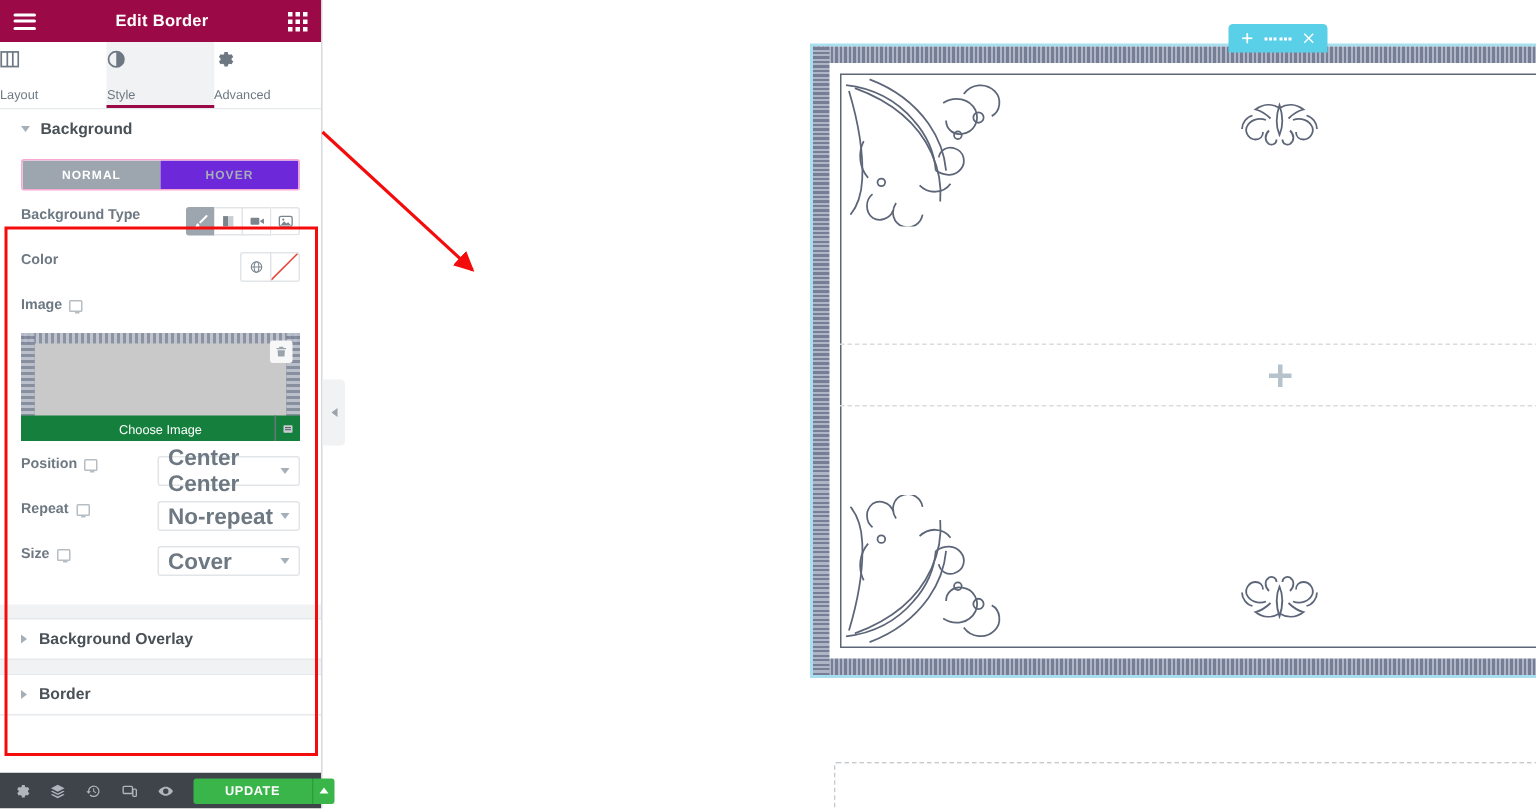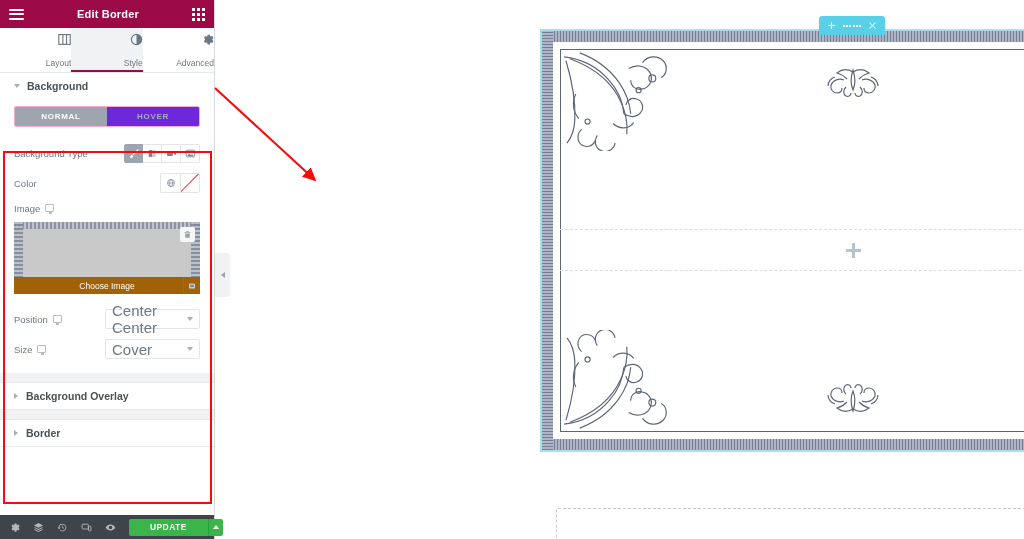--- a/index.html
+++ b/index.html
@@ -21,21 +21,21 @@
     display: flex; align-items: center; justify-content: space-between;
     padding: 0 9px; flex: 0 0 28px;
   }
   .panel-title { font-size: 11px; font-weight: bold; letter-spacing: .2px; }
   .ico-ham { width: 15px; height: 11px; display: flex; flex-direction: column; justify-content: space-between; }
   .ico-ham i { display: block; height: 2px; background: #fff; border-radius: 1px; }
   .ico-grid { display: grid; grid-template-columns: repeat(3, 3px); grid-gap: 2px; }
   .ico-grid i { width: 3px; height: 3px; background: #fff; display: block; }
 
   .tabs { height: 45px; display: flex; background: #fff; border-bottom: 1px solid #e6e9ec; flex: 0 0 45px; }
-  .tab { flex: 1; display: flex; flex-direction: column; align-items: flex-end; justify-content: center;
+  .tab { flex: 1; display: flex; flex-direction: column; align-items: flex-start; justify-content: center;
          gap: 12px; font-size: 8.5px; color: #6d7882; cursor: pointer; position: relative; background: #fff; }
   .tab.active { background: #f1f2f3; color: #6d7882; }
   .tab.active::after { content: ""; position: absolute; bottom: 0; left: 0; right: 0; height: 2px; background: #9b0a46; }
   .tab svg { width: 13px; height: 13px; fill: #6d7882; }
 
   .panel-body { flex: 1; overflow: hidden; background: #fff; position: relative; }
 
   .section-hd {
     height: 26px; display: flex; align-items: center; gap: 7px;
     padding: 0 14px; font-size: 10.5px; font-weight: bold; color: #495157;
@@ -47,21 +47,21 @@
   .red-box { position: absolute; left: 3px; top: 78px; width: 209px; height: 353px;
              border: 2px solid #f40c0c; pointer-events: none; z-index: 9; }
 
   .ctrl-area { padding: 0 14px; }
 
   .seg { display: flex; height: 21px; margin: 7px 0 11px 0; border-radius: 2px; overflow: hidden; border: 1px solid #f9a8d4; }
   .seg > div { flex: 1; display: flex; align-items: center; justify-content: center;
                font-size: 8px; letter-spacing: .7px; font-weight: bold; cursor: pointer; background: #6d28d9; color: #a4afb7; }
   .seg > div.on { background: #9da5ae; color: #fff; }
 
-  .row { display: flex; align-items: center; min-height: 30px; }
+  .row { display: flex; align-items: flex-start; min-height: 30px; font-weight: bold; }
   .row .lbl { font-size: 9.5px; color: #6d7882; display: flex; align-items: center; gap: 5px; flex: 1; }
   .mon { width: 9px; height: 8px; border: 1px solid #b6bec4; border-radius: 1px; position: relative; display: inline-block; }
   .mon::after { content: ""; position: absolute; left: 2.5px; bottom: -2.5px; width: 3px; height: 1.5px; background: #b6bec4; }
 
   .btngrp { display: flex; }
   .btngrp .bt { width: 19px; height: 19px; border: 1px solid #e2e5e8; border-left: none;
                 display: flex; align-items: center; justify-content: center; background: #fff; cursor: pointer; }
   .btngrp .bt:first-child { border-left: 1px solid #e2e5e8; border-radius: 2px 0 0 2px; }
   .btngrp .bt:last-child { border-radius: 0 2px 2px 0; }
   .btngrp .bt.on { background: #9da5ae; border-color: #9da5ae; }
@@ -83,21 +83,21 @@
       repeating-linear-gradient(0deg, #7d8598 0 2px, #b9bfcc 2px 4px),
       repeating-linear-gradient(90deg, #6f7790 0 1px, transparent 1px 3px);
     opacity: .85;
   }
   .imgwrap .orn-l { left: 0; } .imgwrap .orn-r { right: 0; }
   .imgwrap .orn-t { position: absolute; left: 0; right: 0; top: 0; height: 7px;
     background: repeating-linear-gradient(90deg, #7d8598 0 2px, #bcc2ce 2px 4px); opacity: .8; }
   .trash-btn { position: absolute; right: 5px; top: 5px; width: 15px; height: 15px; background: #f7f7f7;
                border-radius: 2px; display: flex; align-items: center; justify-content: center; cursor: pointer; }
   .trash-btn svg { width: 9px; height: 9px; fill: #9aa3ab; }
-  .choose-bar { position: absolute; left: 0; right: 0; bottom: 0; height: 17px; background: #a16207;
+  .choose-bar { position: absolute; left: 0; right: 0; bottom: 0; height: 17px; background: #15803d;
                 display: flex; align-items: center; justify-content: center; cursor: pointer; }
   .choose-bar span { color: #fff; font-size: 8.5px; }
   .media-btn { position: absolute; right: 0; top: 0; bottom: 0; width: 17px; border-left: 1px solid #6b737b;
                display: flex; align-items: center; justify-content: center; cursor: pointer; }
   .media-btn svg { width: 8px; height: 8px; fill: #c9cdd1; }
 
   .sel { width: 95px; height: 20px; border: 1px solid #e2e5e8; border-radius: 2px; background: #fff;
          display: flex; align-items: center; padding: 0 6px; position: relative; cursor: pointer; }
   .sel span { font-size: 15px; color: #6d7882; }
   .sel .ca { position: absolute; right: 6px; width: 0; height: 0;
@@ -323,20 +323,30 @@
             <span>Position</span>
             <span class="mon"></span>
           </div>
           <div class="sel">
             <span>Center Center</span>
             <i class="ca"></i>
           </div>
         </div>
 
 
+        <div class="row">
+          <div class="lbl">
+            <span>Repeat</span>
+            <span class="mon"></span>
+          </div>
+          <div class="sel">
+            <span>No-repeat</span>
+            <i class="ca"></i>
+          </div>
+        </div>
 
         <div class="row">
           <div class="lbl">
             <span>Size</span>
             <span class="mon"></span>
           </div>
           <div class="sel">
             <span>Cover</span>
             <i class="ca"></i>
           </div>

